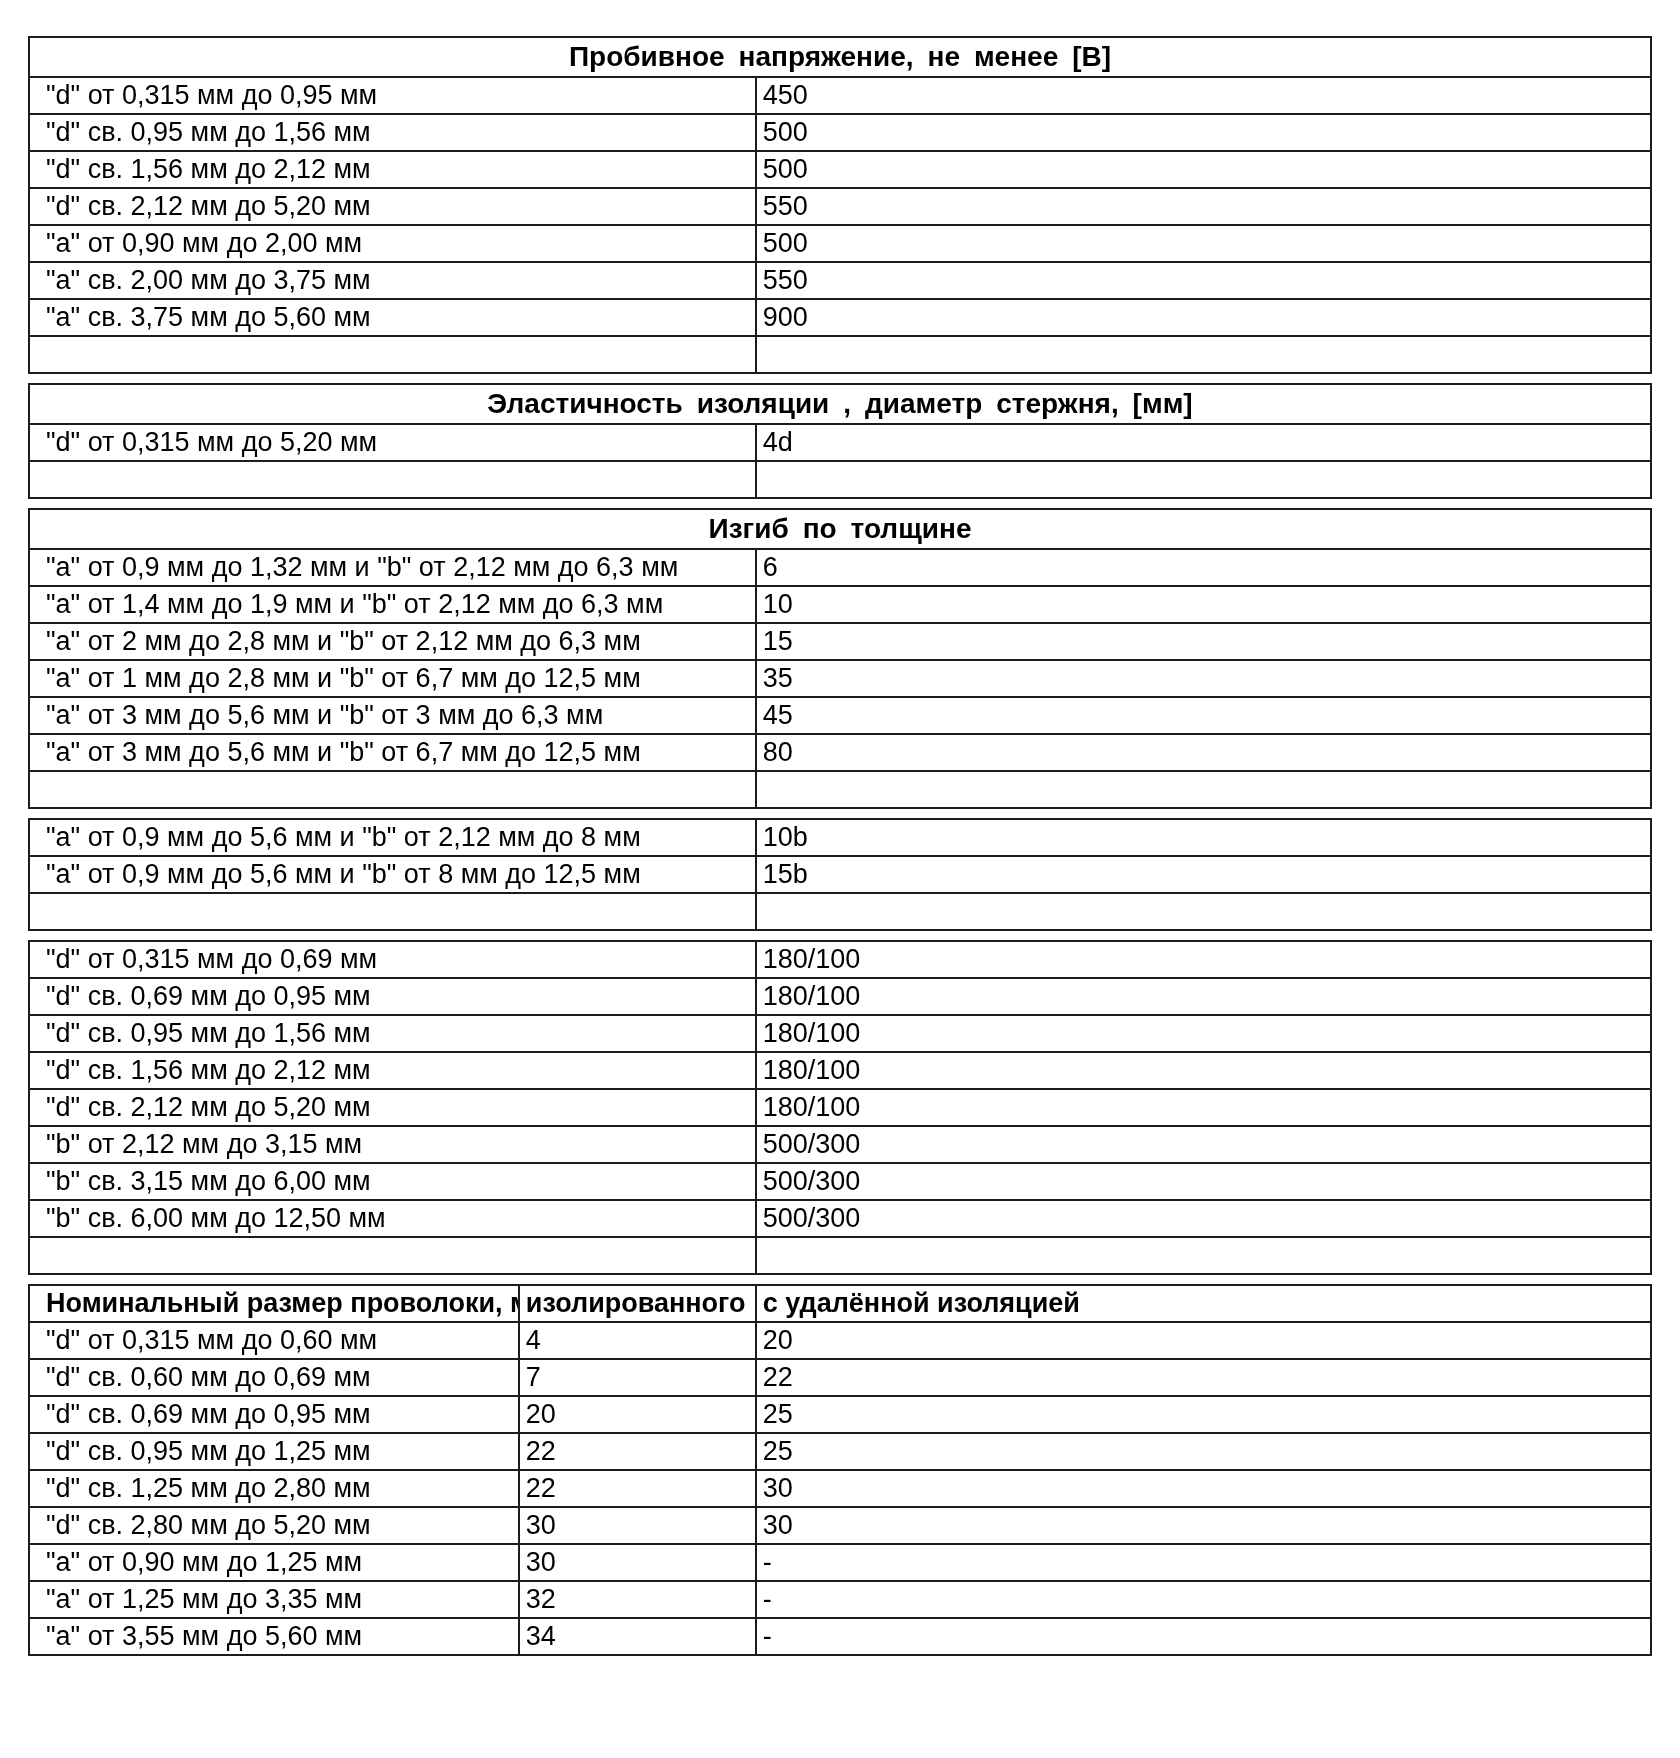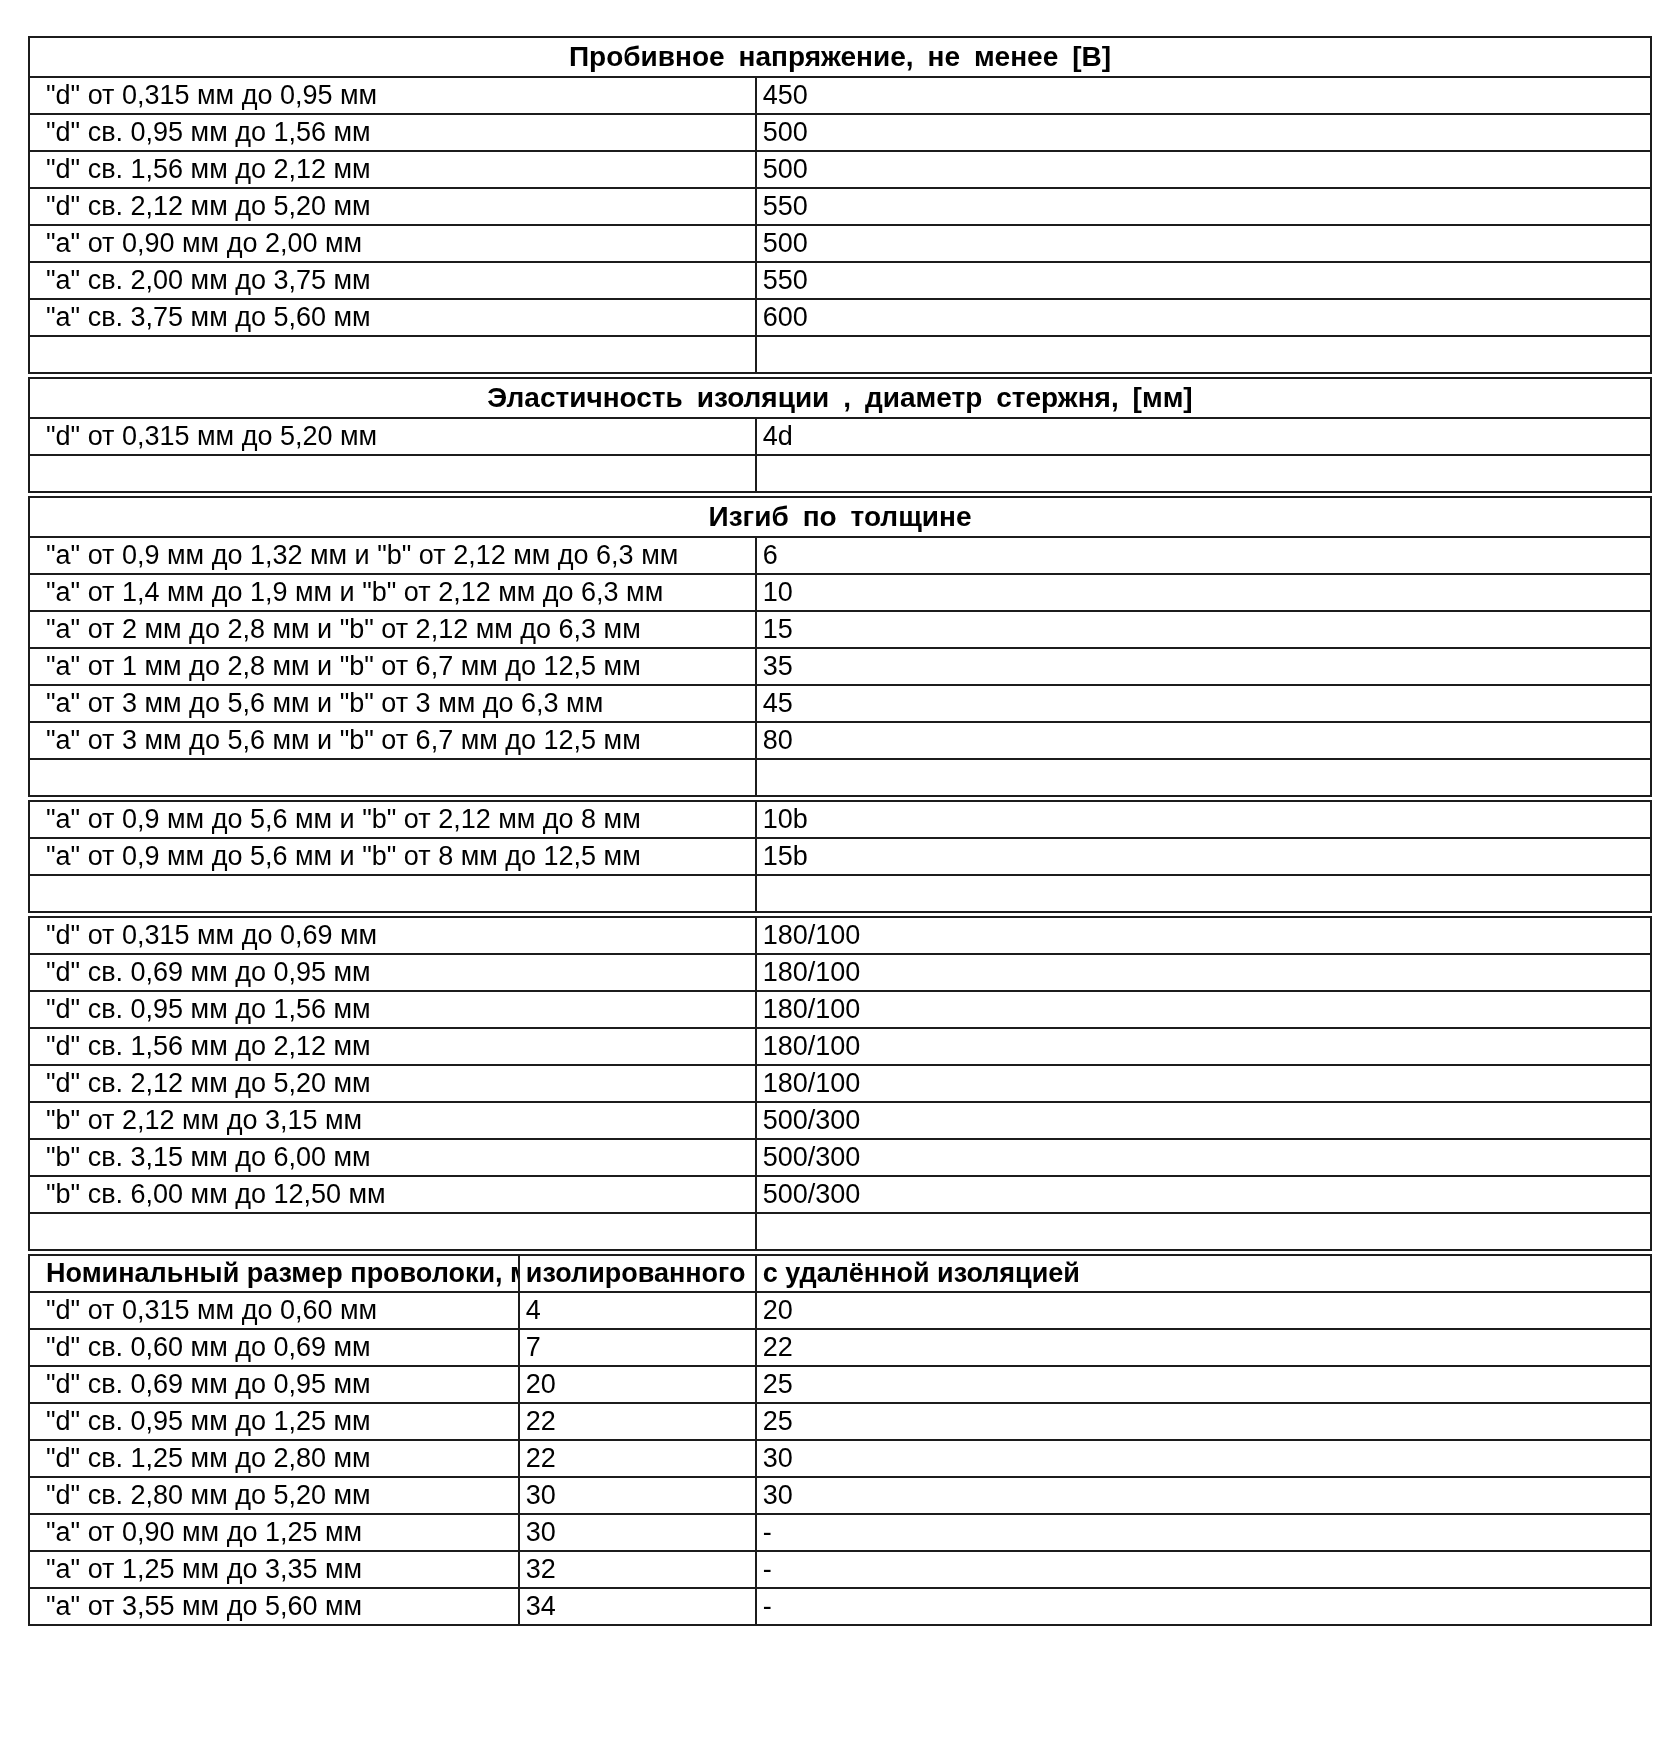--- a/index.html
+++ b/index.html
@@ -16,21 +16,21 @@
     box-sizing: border-box;
     padding: 36px 28px 24px 28px;
     background: #ffffff;
   }
   table.section-table {
     width: 100%;
     border-collapse: collapse;
     table-layout: fixed;
   }
   table.section-table + table.section-table {
-    margin-top: 3px;
+    margin-top: 9px;
   }
   table.section-table td {
     border: 2px solid #1c1c1c;
     height: 35px;
     font-size: 27px;
     line-height: 1.05;
     vertical-align: middle;
     padding: 0 6px;
     overflow: hidden;
     white-space: nowrap;
@@ -90,21 +90,21 @@
           <tr>
             <td class="label">"a" от 0,90 мм до 2,00 мм</td>
             <td class="val">500</td>
           </tr>
           <tr>
             <td class="label">"a" св. 2,00 мм до 3,75 мм</td>
             <td class="val">550</td>
           </tr>
           <tr>
             <td class="label">"a" св. 3,75 мм до 5,60 мм</td>
-            <td class="val">600</td>
+            <td class="val">900</td>
           </tr>
           <tr class="empty-row">
             <td>&nbsp;</td>
             <td>&nbsp;</td>
           </tr>
         </tbody>
       </table>
       <table class="section-table">
         <colgroup>
           <col style="width: 44.8%;">

